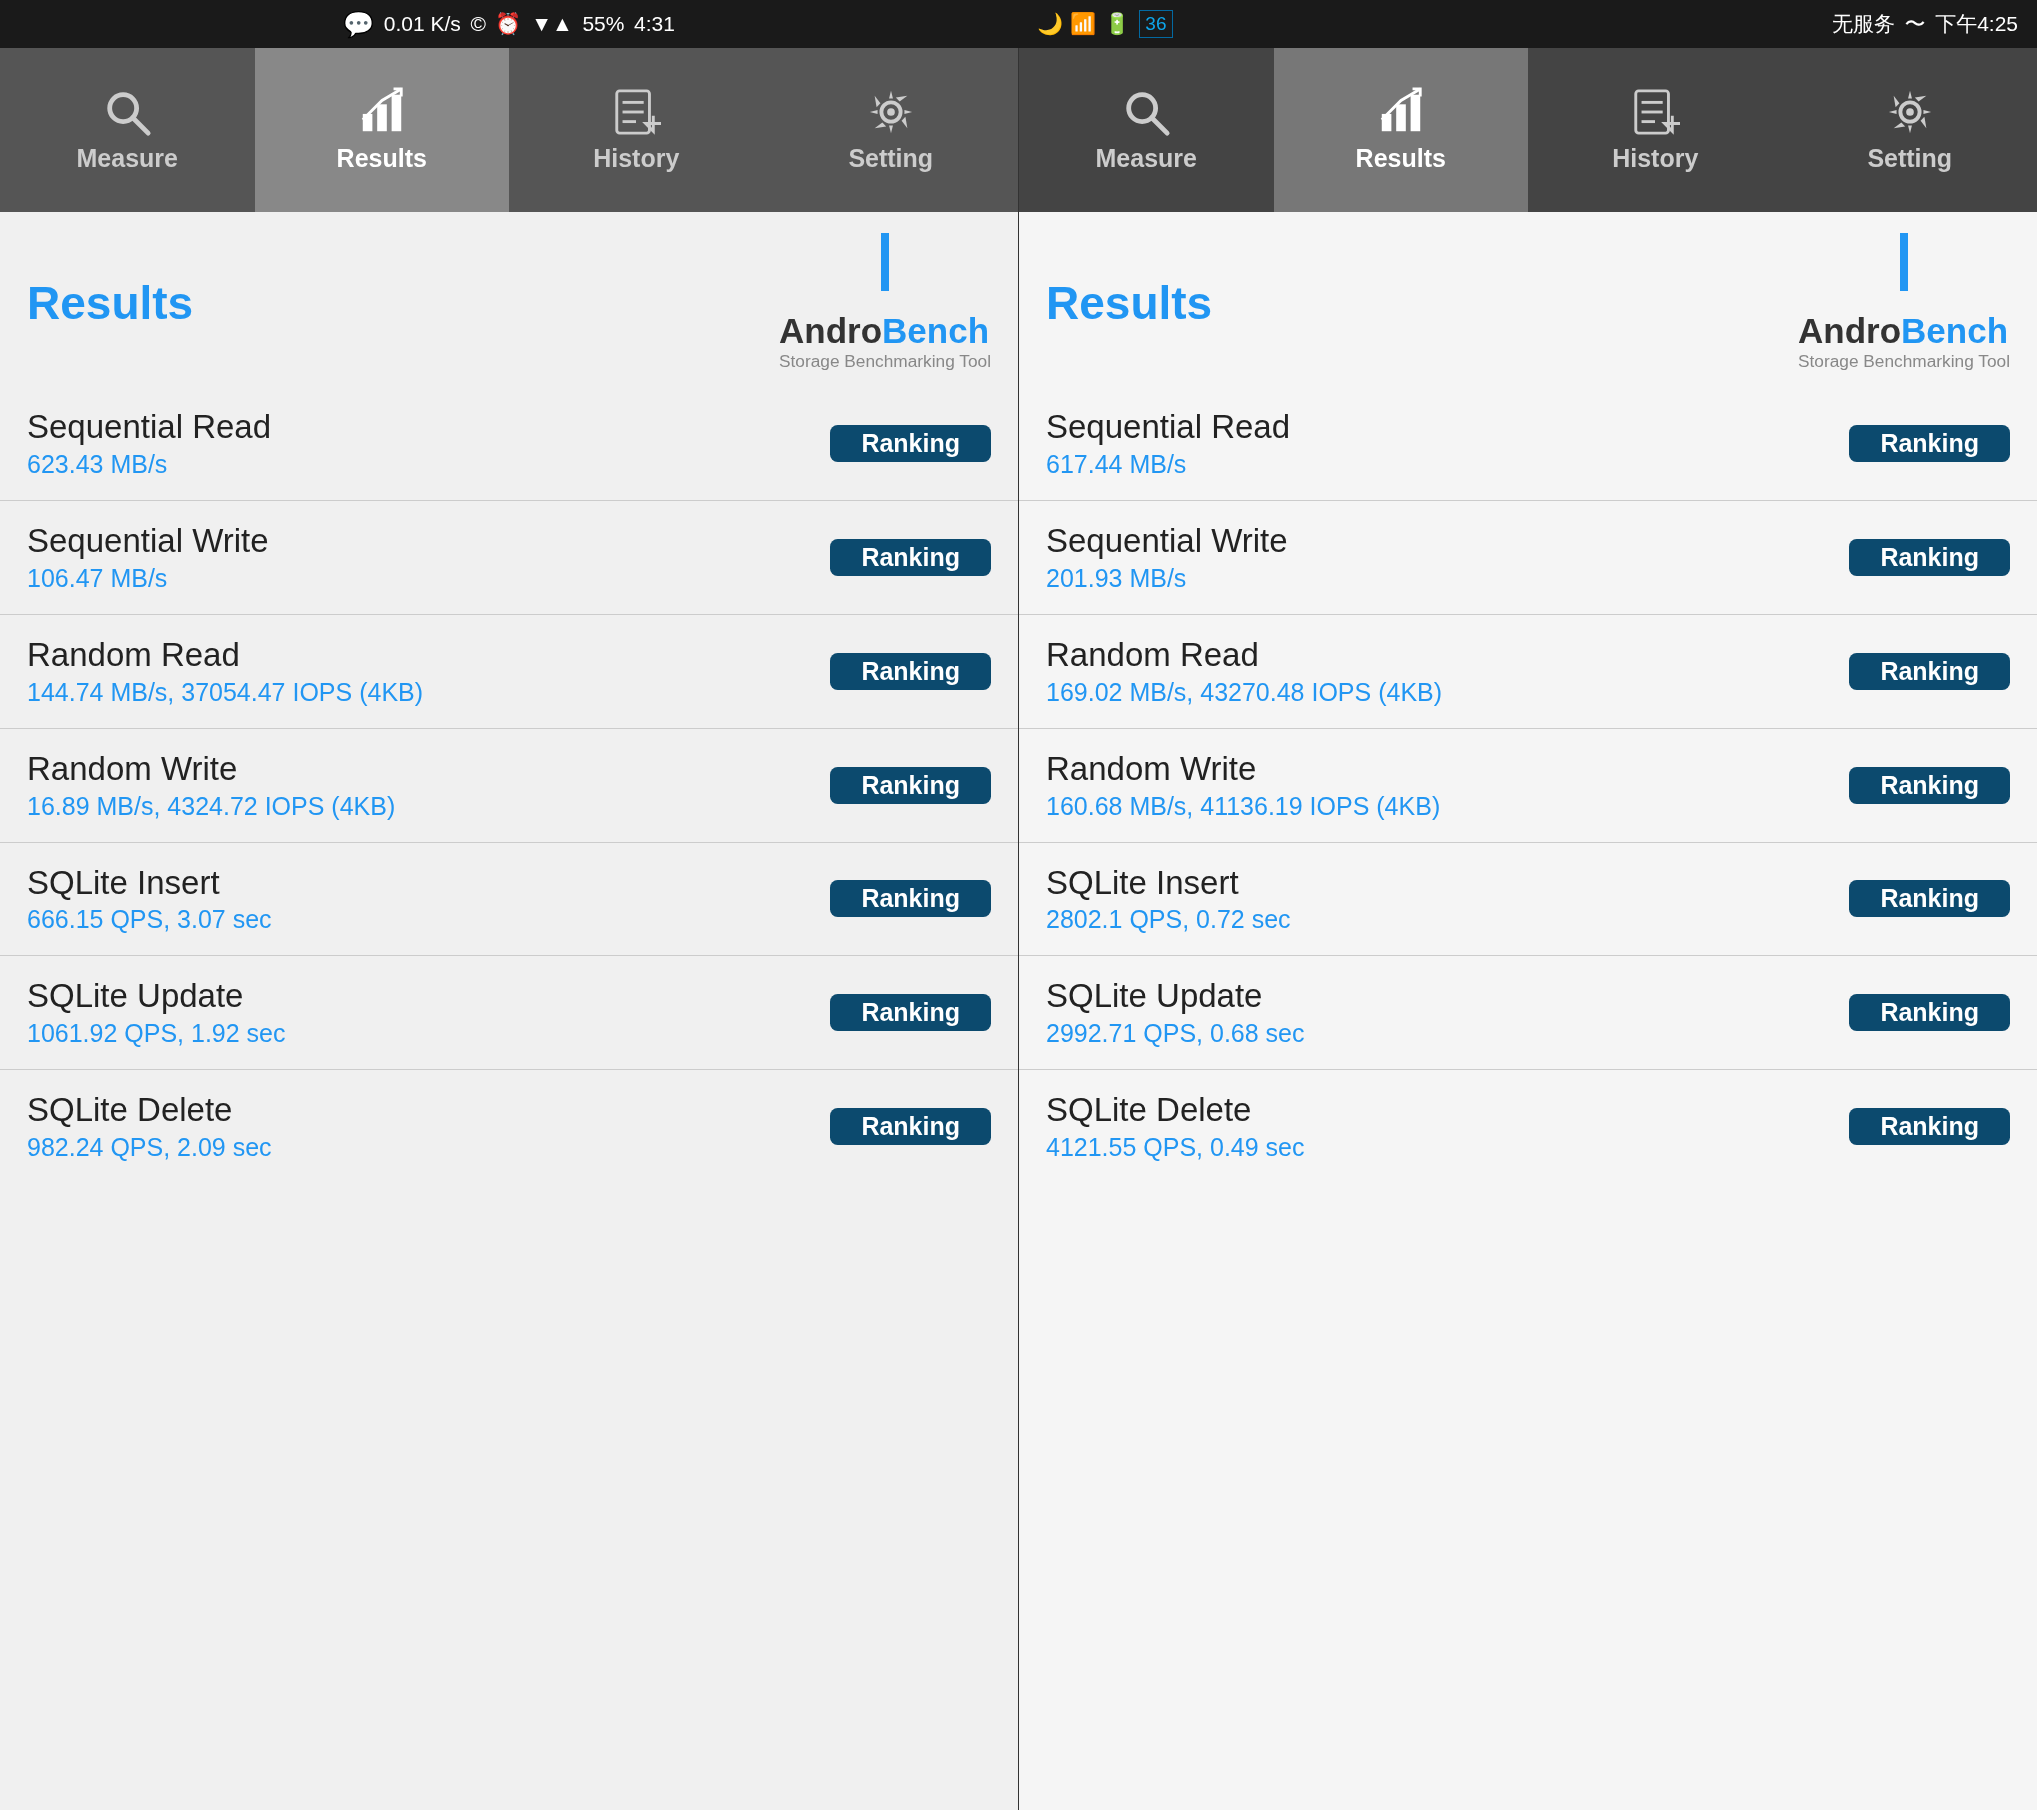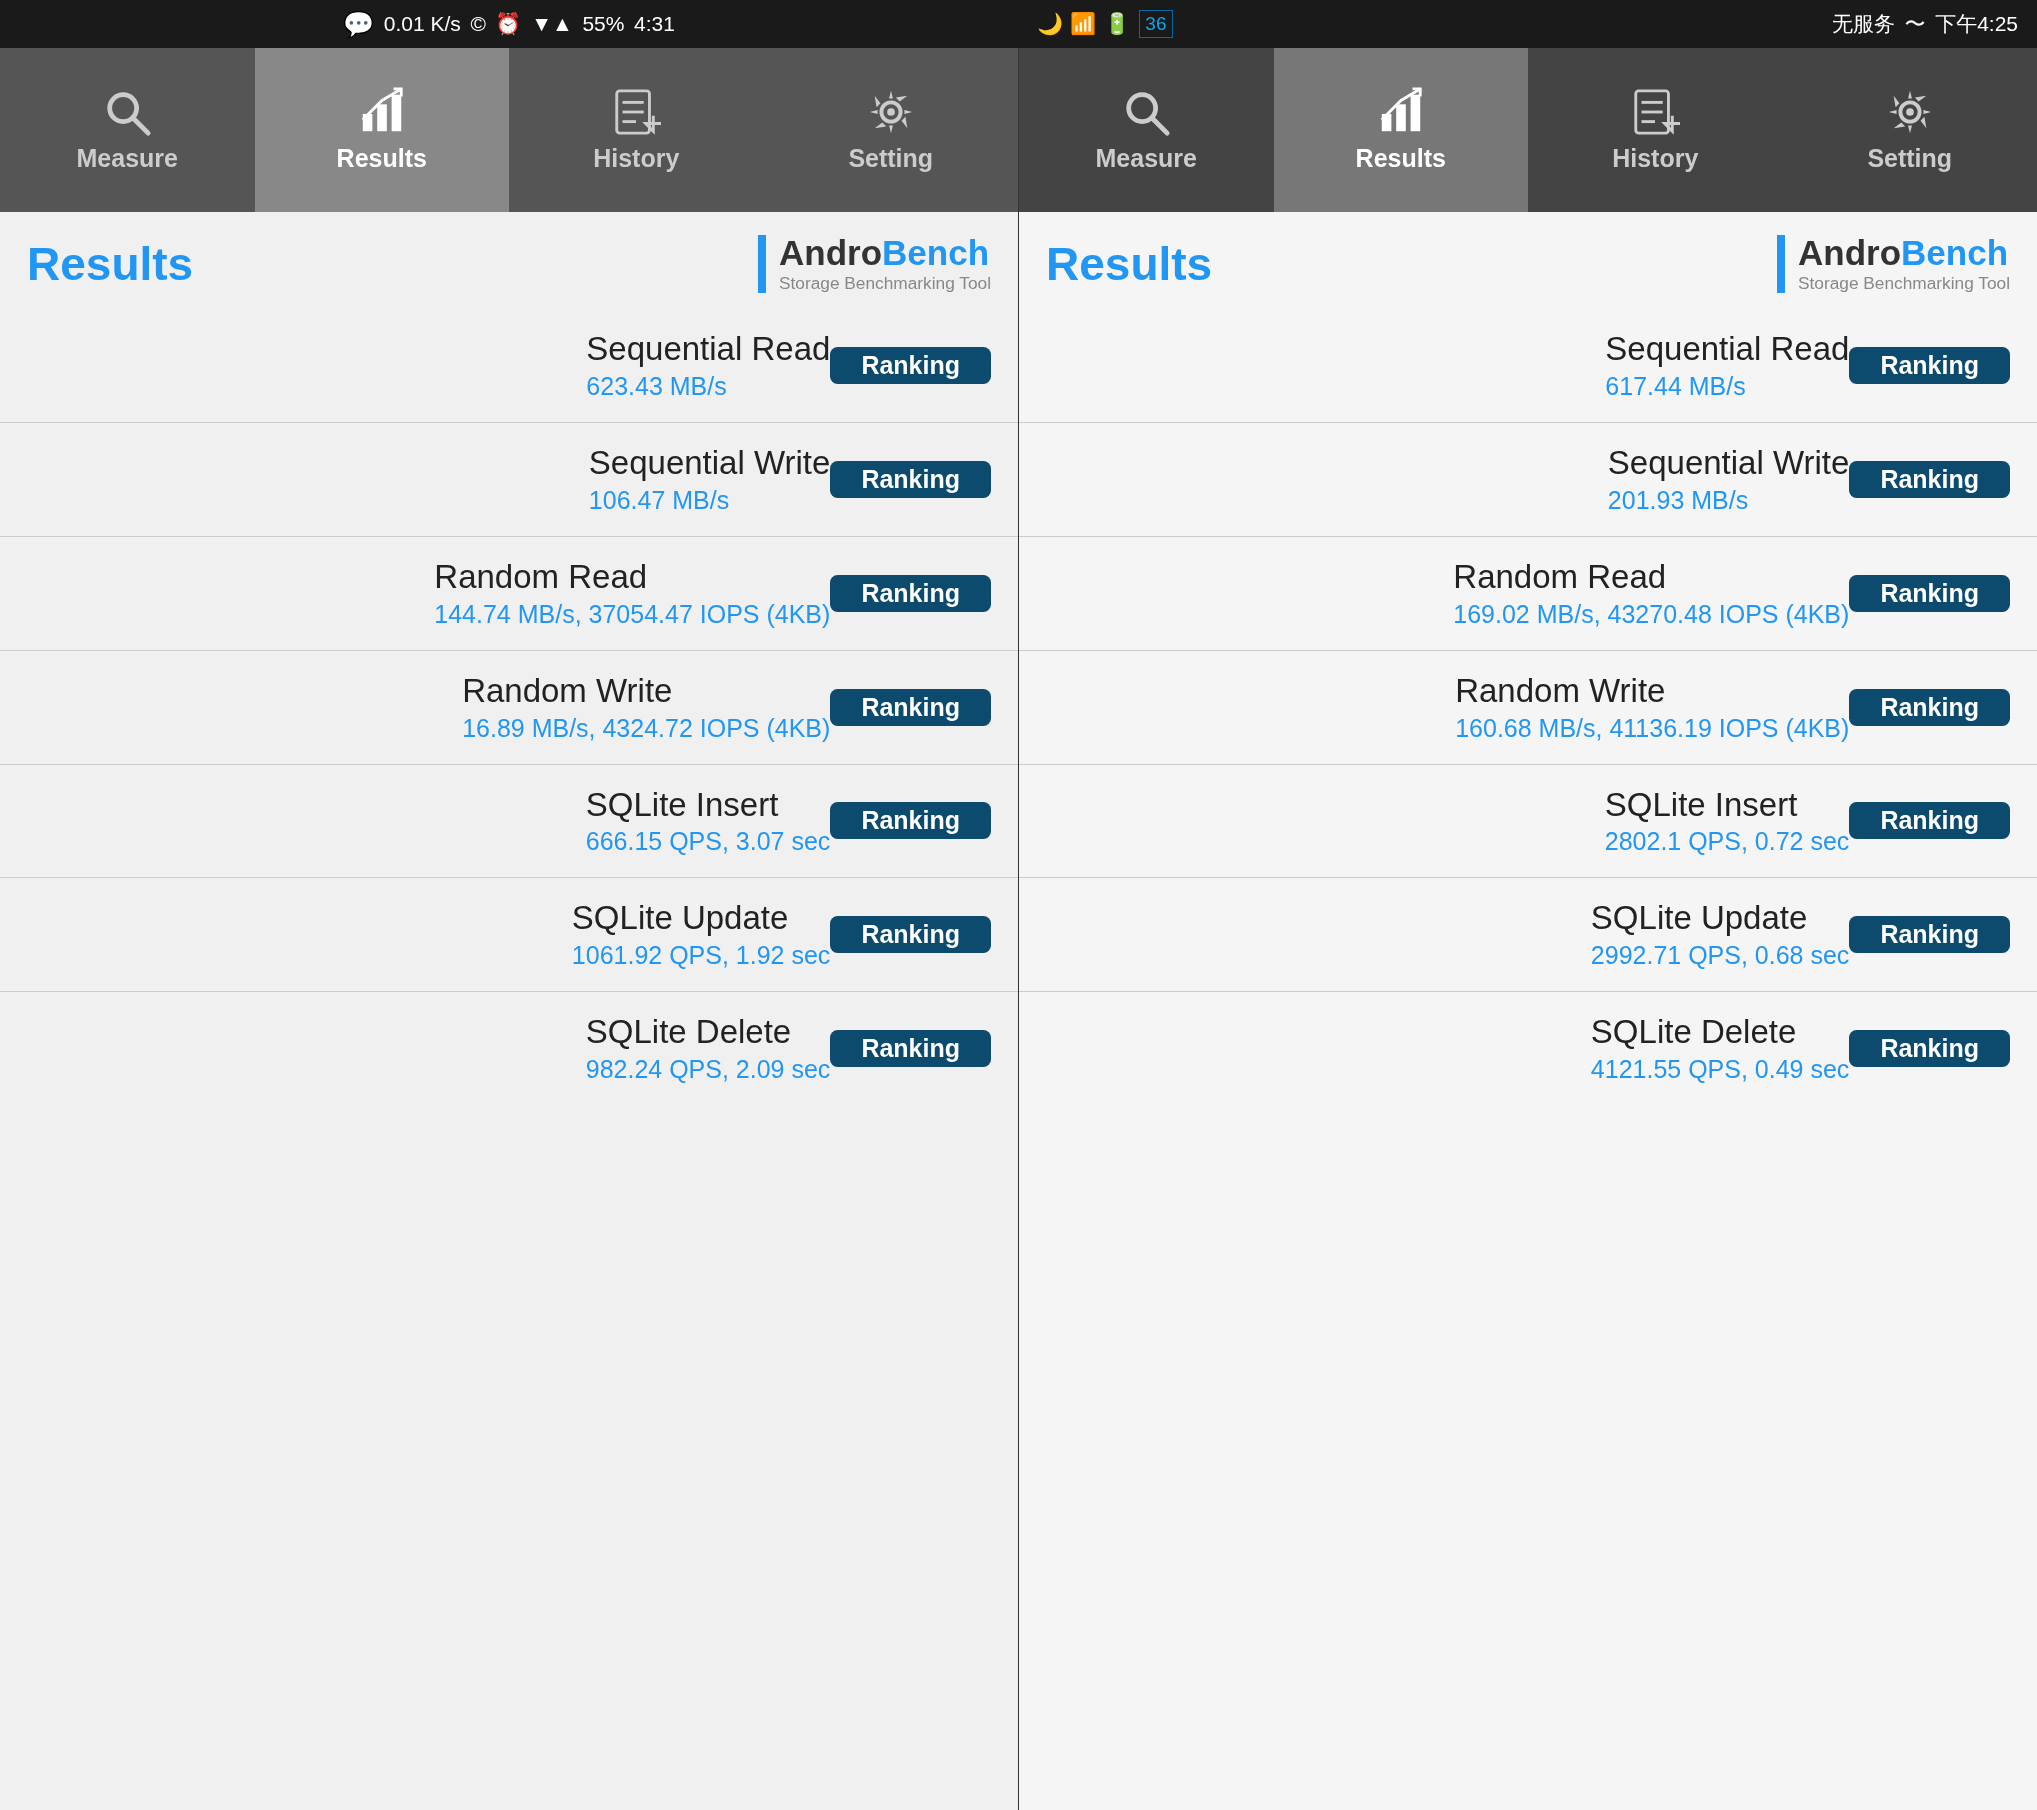--- a/index.html
+++ b/index.html
@@ -132,21 +132,22 @@
       width: 7.7px;
       height: 58px;
       background: #2196f3;
       margin-right: 0;
       display: inline-block;
       vertical-align: middle;
     }
     .logo-text-container {
       display: flex;
       align-items: center;
-      gap: 13px;
+      gap: 20px;
+      flex-direction: column;
     }
     .logo-text-main {
       font-size: 35px;
       font-weight: bold;
       color: #333;
     }
     .logo-text-main span {
       color: #2196f3;
     }
     .logo-sub {
@@ -154,21 +155,21 @@
       color: #888;
     }
 
     
     .benchmark-list {
       width: 100%;
     }
     .benchmark-row {
       display: flex;
       align-items: center;
-      justify-content: flex-end;
+      justify-content: space-between;
       padding: 21px 27px;
       border-top: 1px solid #ccc;
       background: #f0f0f0;
     }
     .benchmark-row:first-child {
       border-top: none;
     }
     .benchmark-info {
       display: flex;
       flex-direction: column;

